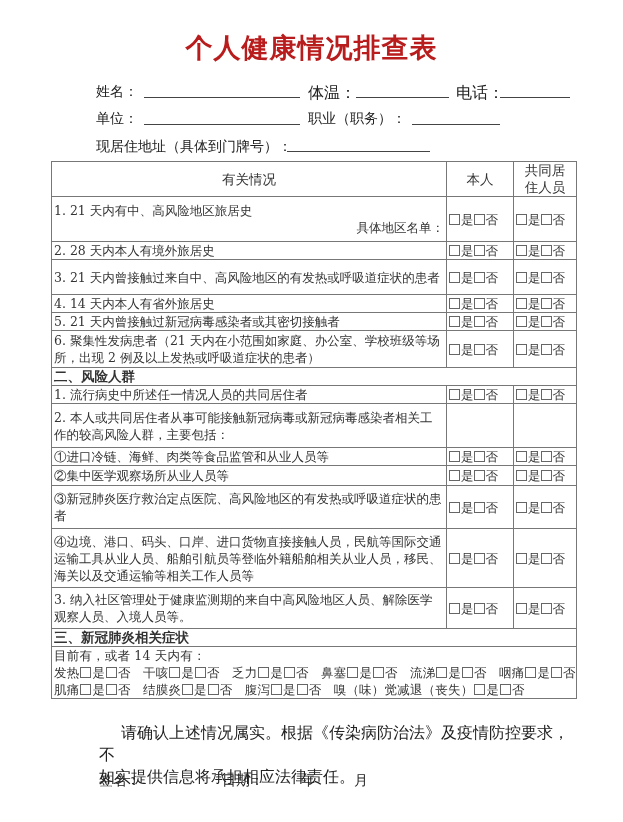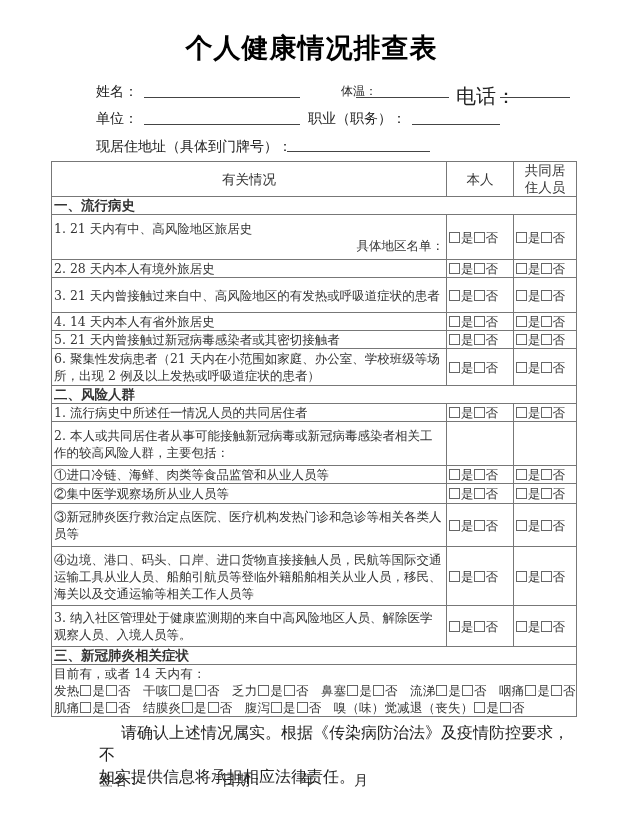--- a/index.html
+++ b/index.html
@@ -1,19 +1,19 @@
 <!DOCTYPE html>
 <html><head>
 <meta charset="utf-8">
 <style>
   html, body { margin: 0; padding: 0; background: #ffffff; }
   body { width: 623px; height: 822px; position: relative; overflow: hidden;
          font-family: "DejaVu Serif", "Liberation Serif", serif; color: #222; }
   .title { position: absolute; top: 30px; left: 0; width: 623px; text-align: center;
-           font-size: 27px; font-weight: bold; letter-spacing: 1px; color: #000000;
+           font-size: 27px; font-weight: bold; letter-spacing: 1px; color: #b91c1c;
            font-family: "DejaVu Serif", serif; }
   .lbl { position: absolute; white-space: nowrap; }
   .line { position: absolute; height: 0; border-bottom: 1px solid #444; }
   table.form { position: absolute; left: 51px; top: 161px; width: 525px; border-collapse: collapse;
                font-size: 12.5px; table-layout: fixed; }
   table.form td { border: 1.5px solid #777; padding: 0 2px; vertical-align: middle; line-height: 17px; color: #333; }
   .hdr td { height: 33px; font-family: "DejaVu Sans", sans-serif; font-size: 13.5px; text-align: center; color: #222; line-height: 17px; }
   .sec td { font-family: "DejaVu Sans", sans-serif; font-weight: bold; font-size: 13.5px; color: #111; height: 16px; line-height: 16px; }
   .chk { text-align: left; white-space: nowrap; font-size: 12.5px; color: #444; }
   .chk .box { display: inline-block; width: 9px; height: 9px; border: 1px solid #666; vertical-align: -1px; margin-right: 1px; }
@@ -26,23 +26,23 @@
   .sign { position: absolute; top: 772px; font-size: 14px; color: #222; }
 </style>
 </head>
 <body>
 
 <div class="title">个人健康情况排查表</div>
 
 <div>
   <span class="lbl" style="left:96px; top:83px; font-family:'DejaVu Sans',sans-serif; font-size:14px;">姓名：</span>
   <div class="line" style="left:144px; top:97px; width:156px;"></div>
-  <span class="lbl" style="left:308px; top:83px; font-family:'DejaVu Sans',sans-serif; font-size:12px;margin-left:33px;">体温：</span>
+  <span class="lbl" style="left:308px; top:83px; font-family:'DejaVu Sans',sans-serif; font-size:16px;">体温：</span>
   <div class="line" style="left:356px; top:97px; width:93px;"></div>
-  <span class="lbl" style="left:456px; top:83px; font-family:'DejaVu Sans',sans-serif; font-size:20px;">电话：</span>
+  <span class="lbl" style="left:456px; top:83px; font-family:'DejaVu Sans',sans-serif; font-size:16px;">电话：</span>
   <div class="line" style="left:500px; top:97px; width:70px;"></div>
 
   <span class="lbl" style="left:96px; top:110px; font-family:'DejaVu Sans',sans-serif; font-size:14px;">单位：</span>
   <div class="line" style="left:144px; top:124px; width:156px;"></div>
   <span class="lbl" style="left:308px; top:110px; font-family:'DejaVu Sans',sans-serif; font-size:14px;">职业（职务）：</span>
   <div class="line" style="left:412px; top:124px; width:88px;"></div>
 
   <span class="lbl" style="left:96px; top:138px; font-family:'DejaVu Sans',sans-serif; font-size:14px;">现居住地址（具体到门牌号）：</span>
   <div class="line" style="left:287px; top:151px; width:143px;"></div>
 </div>
@@ -56,23 +56,20 @@
   <tbody>
       <tr class="hdr">
     <td>有关情况</td>
     <td>本人</td>
     <td>
       <span>共同居</span><br>
       <span>住人员</span>
     </td>
   </tr>
 
-  <tr class="sec">
-    <td colspan="3">一、流行病史</td>
-  </tr>
   <tr style="height:45px">
     <td>
       <span>1. 21 天内有中、高风险地区旅居史</span>
       <span class="indent">具体地区名单：</span>
     </td>
     <td class="chk"><span class="box"></span><span>是</span><span class="box"></span><span>否</span></td>
     <td class="chk"><span class="box"></span><span>是</span><span class="box"></span><span>否</span></td>
   </tr>
   <tr style="height:18px">
     <td>2. 28 天内本人有境外旅居史</td>
@@ -117,21 +114,21 @@
     <td>①进口冷链、海鲜、肉类等食品监管和从业人员等</td>
     <td class="chk"><span class="box"></span><span>是</span><span class="box"></span><span>否</span></td>
     <td class="chk"><span class="box"></span><span>是</span><span class="box"></span><span>否</span></td>
   </tr>
   <tr style="height:20px">
     <td>②集中医学观察场所从业人员等</td>
     <td class="chk"><span class="box"></span><span>是</span><span class="box"></span><span>否</span></td>
     <td class="chk"><span class="box"></span><span>是</span><span class="box"></span><span>否</span></td>
   </tr>
   <tr style="height:43px">
-    <td>③新冠肺炎医疗救治定点医院、医疗机构发热门诊和急诊等相关各类人员等</td>
+    <td>③新冠肺炎医疗救治定点医院、高风险地区的有发热或呼吸道症状的患者</td>
     <td class="chk"><span class="box"></span><span>是</span><span class="box"></span><span>否</span></td>
     <td class="chk"><span class="box"></span><span>是</span><span class="box"></span><span>否</span></td>
   </tr>
   <tr style="height:59px">
     <td>④边境、港口、码头、口岸、进口货物直接接触人员，民航等国际交通运输工具从业人员、船舶引航员等登临外籍船舶相关从业人员，移民、海关以及交通运输等相关工作人员等</td>
     <td class="chk"><span class="box"></span><span>是</span><span class="box"></span><span>否</span></td>
     <td class="chk"><span class="box"></span><span>是</span><span class="box"></span><span>否</span></td>
   </tr>
   <tr style="height:41px">
     <td>3. 纳入社区管理处于健康监测期的来自中高风险地区人员、解除医学观察人员、入境人员等。</td>

